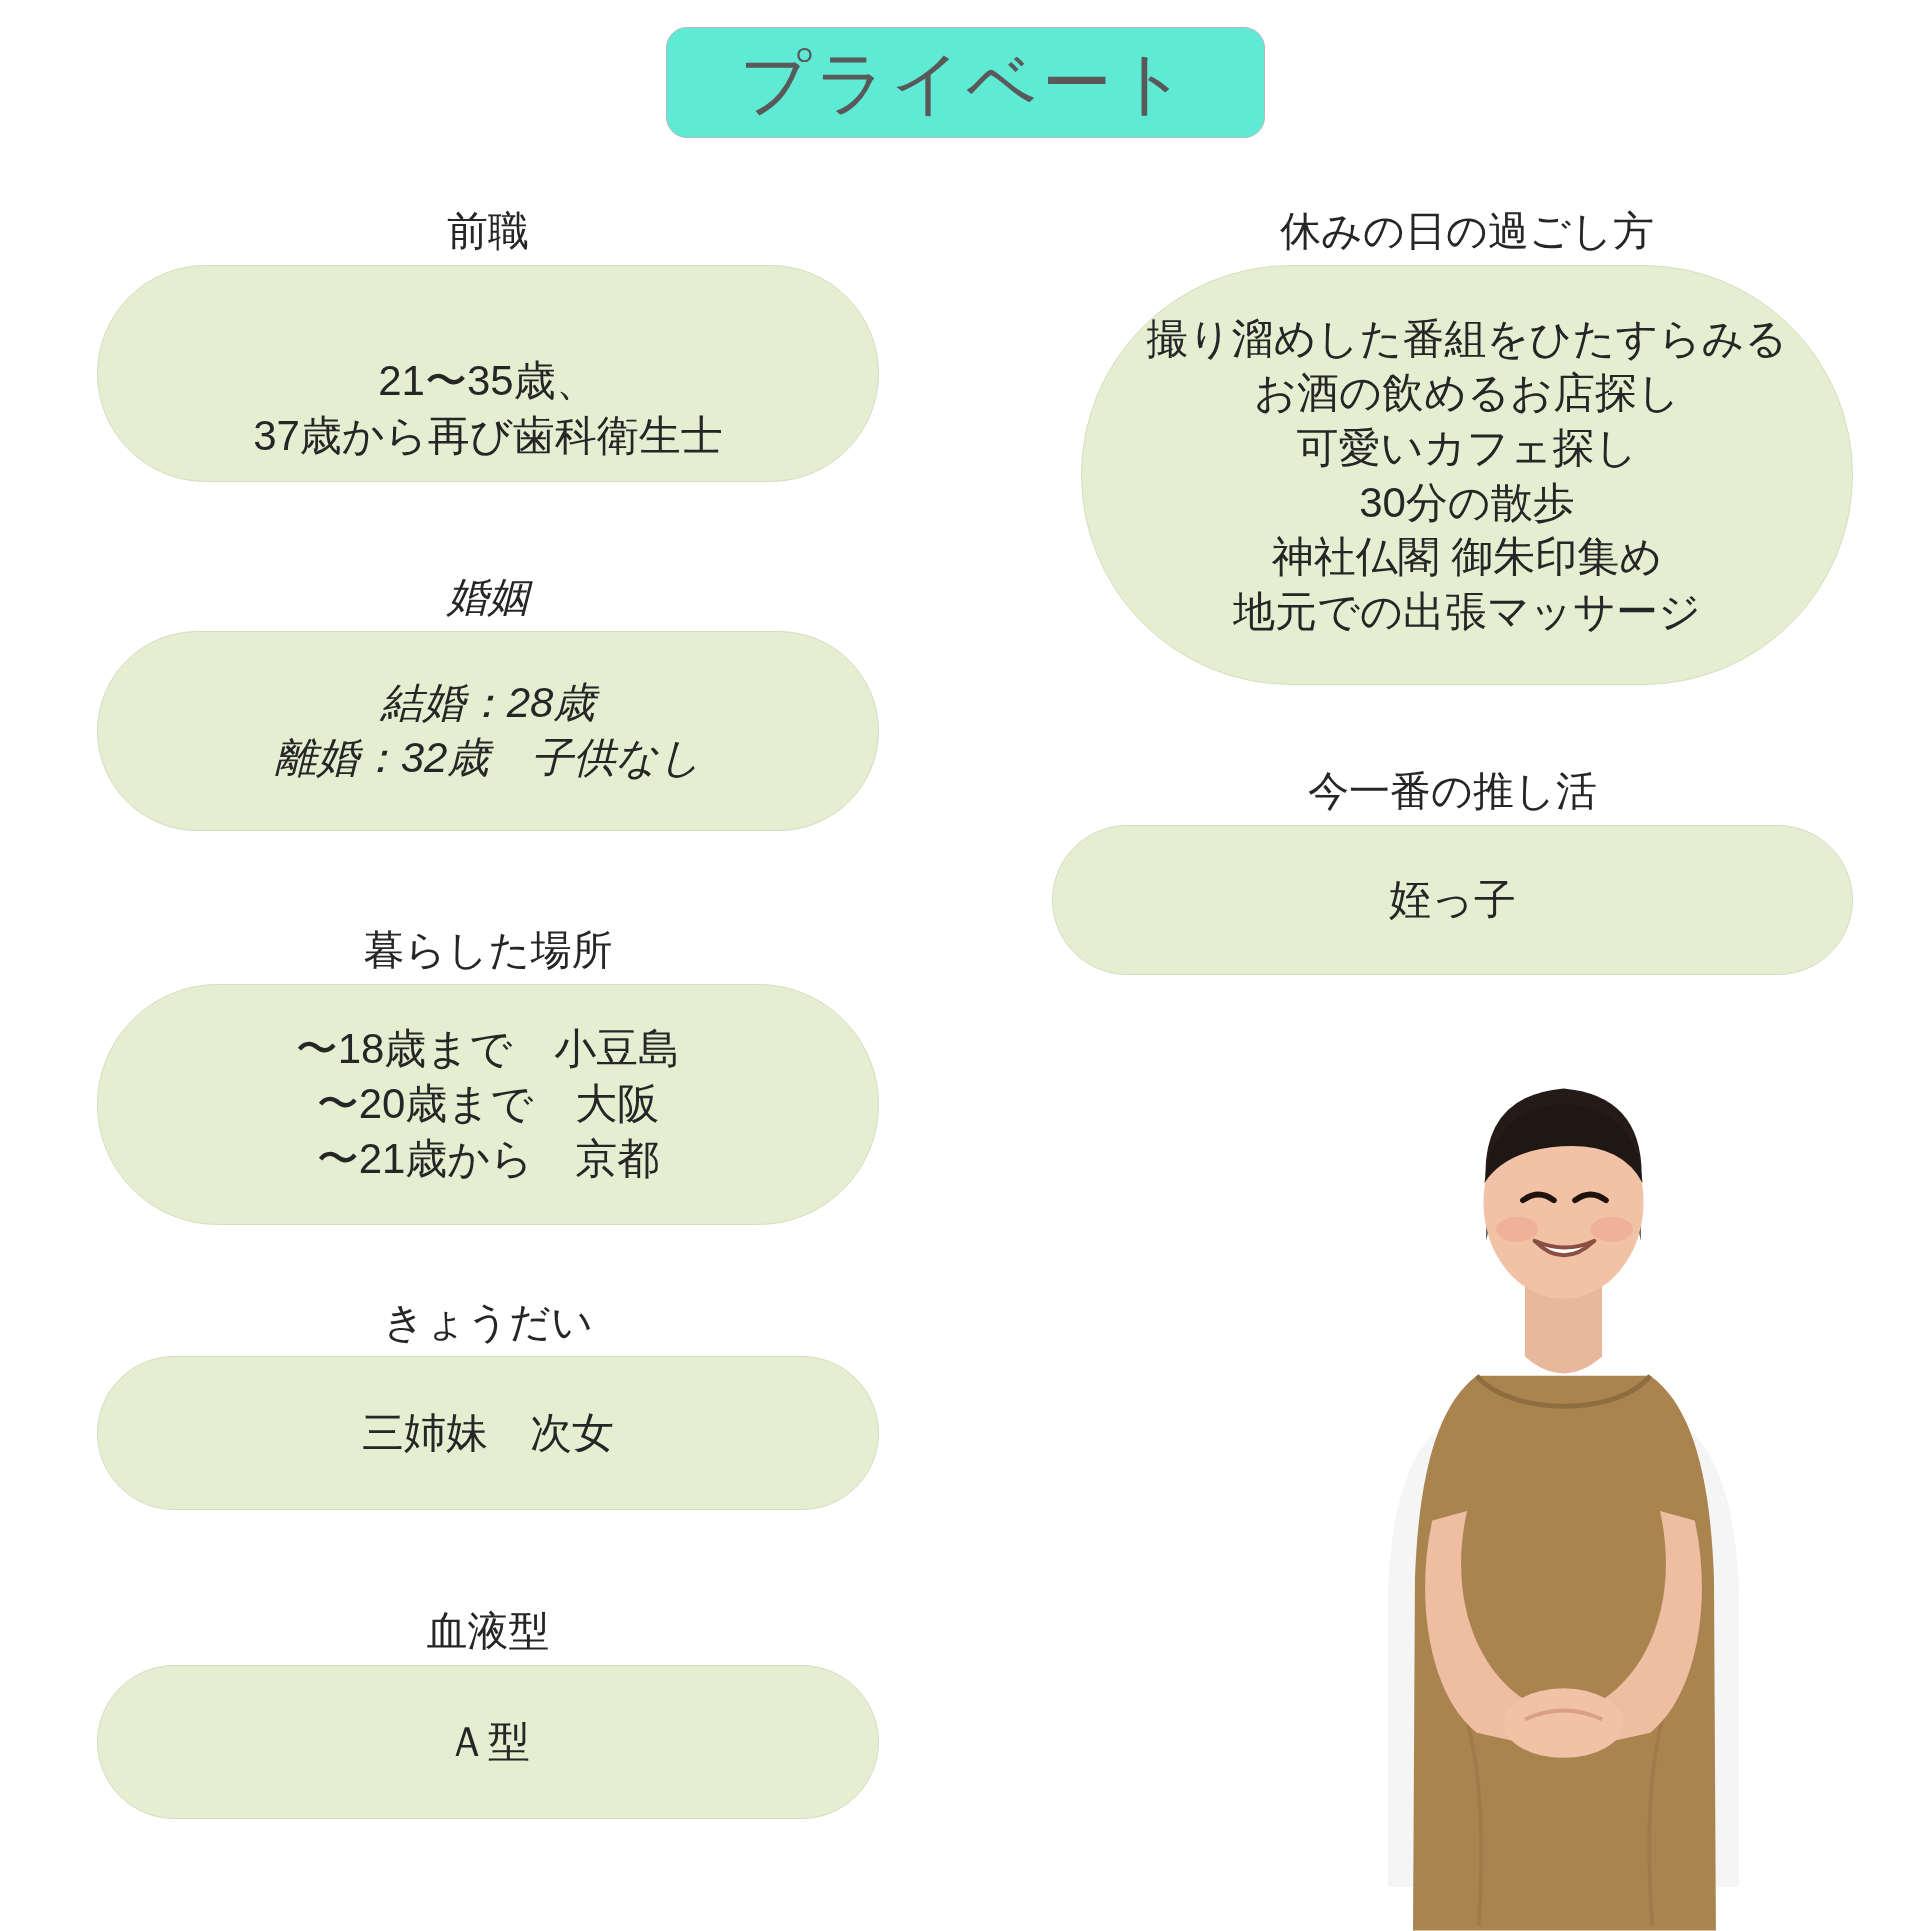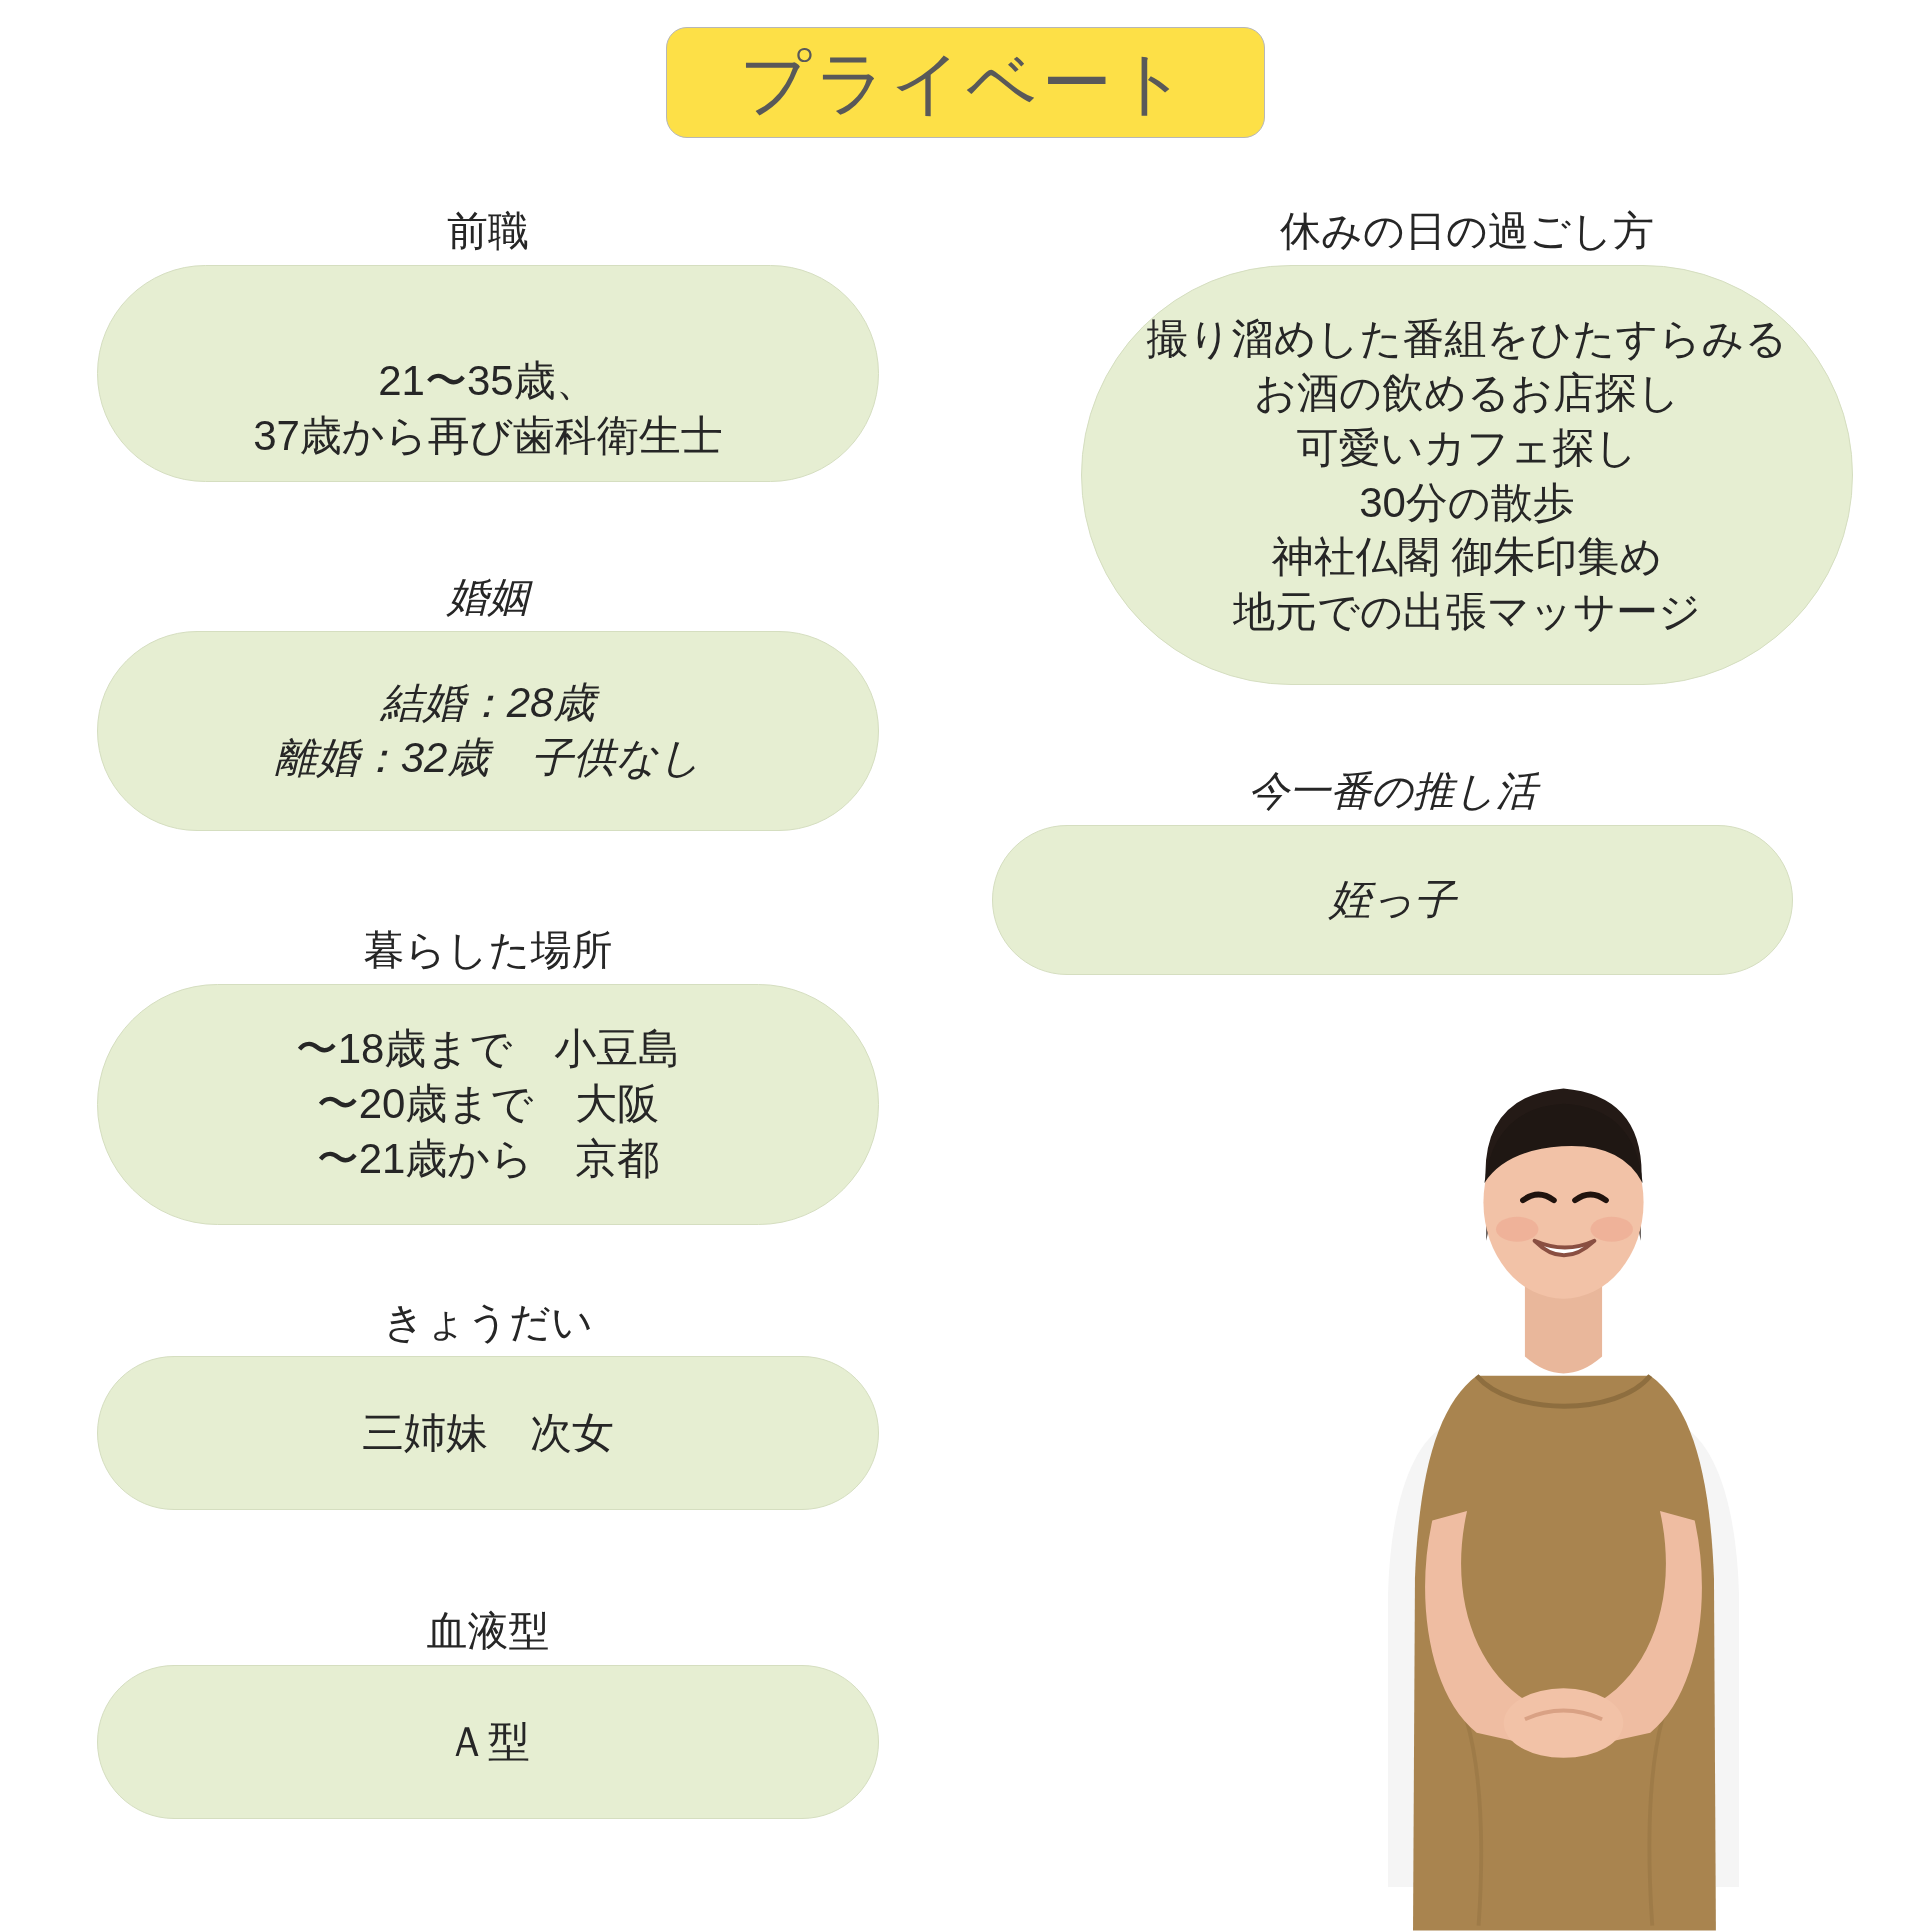--- a/index.html
+++ b/index.html
@@ -16,21 +16,21 @@
     overflow: hidden;
   }
 
   
   .title-banner {
     position: absolute;
     left: 666px;
     top: 27px;
     width: 599px;
     height: 111px;
-    background: #fde047;
+    background: #5eead4;
     border: 1.9px solid #b7b7b7;
     border-radius: 21px;
     display: flex;
     align-items: center;
     justify-content: center;
     box-sizing: border-box;
   }
   .title-banner .title-text {
     font-size: 70px;
     color: #595959;
@@ -83,21 +83,21 @@
   #sec-siblings { left: 97px;  top: 1299px; width: 782px; }
   #sec-siblings .pill { height: 154px; }
 
   #sec-blood    { left: 97px;  top: 1608px; width: 782px; }
   #sec-blood .pill    { height: 154px; justify-content: center; }
 
   
   #sec-holiday  { left: 1081px; top: 208px;  width: 772px; }
   #sec-holiday .pill  { height: 420px; align-items: flex-start; padding-top: 46px; }
 
-  #sec-oshi     { left: 992px; top: 768px;  width: 801px; font-style: italic; }
+  #sec-oshi     { left: 1052px; top: 768px;  width: 801px; }
   #sec-oshi .pill     { height: 150px; }
 
   
   .photo {
     position: absolute;
     left: 1332px;
     top: 1057px;
     width: 463px;
     height: 874px;
   }

